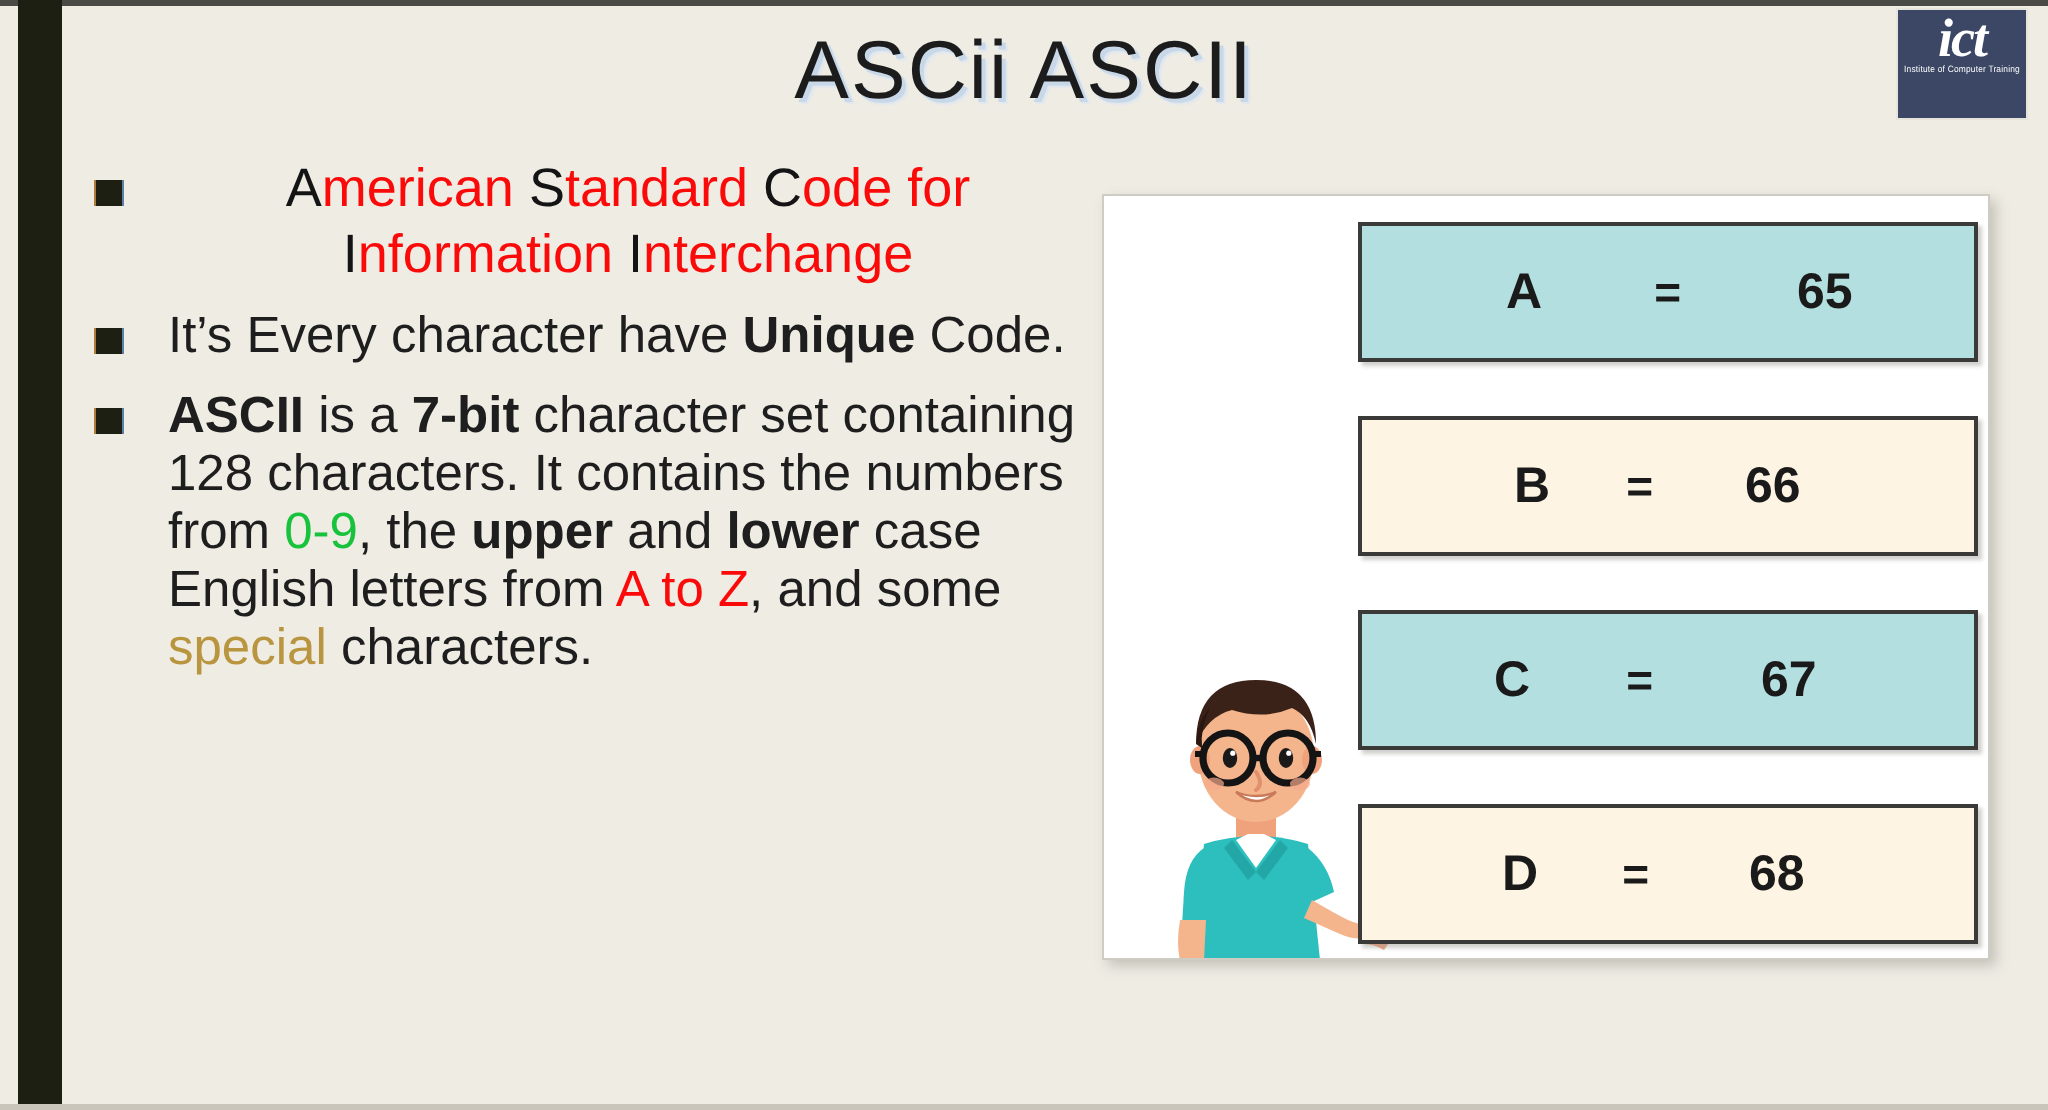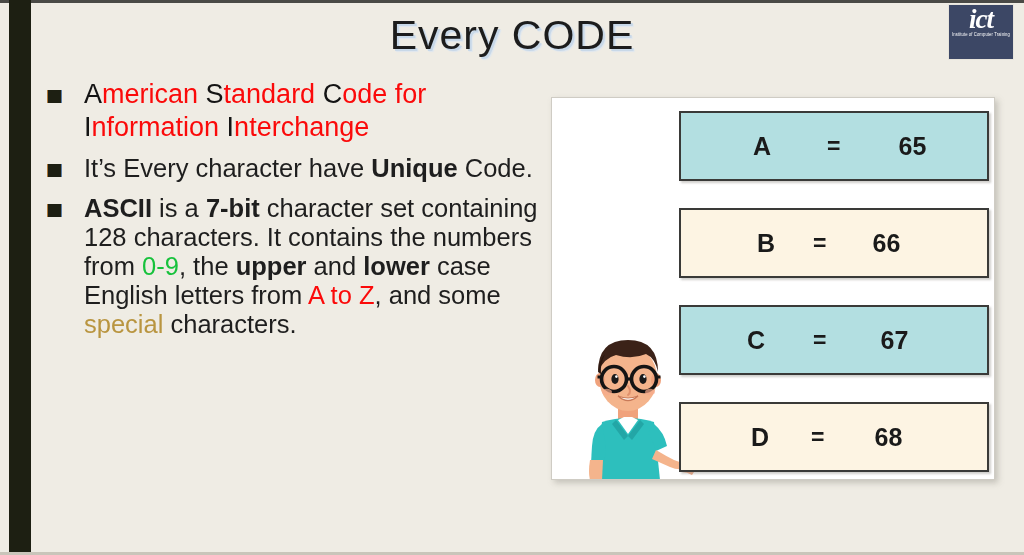--- a/index.html
+++ b/index.html
@@ -123,20 +123,21 @@
     line-height: 29px;
   }
   .b1 .marker { top: 12px; }
   .b2 .marker { top: 10px; }
   .b3 .marker { top: 10px; }
   .b4 .marker { top: 10px; }
 
   .b1 .btext {
     font-size: 27px;
     line-height: 33px;
+    text-align: center;
   }
   .red { color: #fb0a0a; }
   .black { color: #141414; }
   .green { color: #17c23c; text-align: center; }
   .gold { color: #b99540; }
   .bold { font-weight: 700; }
 
   .b1 { margin-bottom: 10px; }
   .b2 { margin-bottom: 8px; }
   .b3 { margin-bottom: 11px; }
@@ -213,21 +214,21 @@
 </style>
 </head>
 <body>
 
 <div id="slide">
 
   <div id="top-edge"></div>
   <div id="left-stripe"></div>
   <div id="bottom-edge"></div>
 
-  <div id="title">Every CODE</div>
+  <div id="title">ASCii ASCII</div>
 
   <div id="logo">
     <div class="mark">ict</div>
     <div class="sub">Institute of Computer Training</div>
   </div>
 
   <div id="bullets">
 
     <div class="bullet b1">
       <span class="marker"></span>

